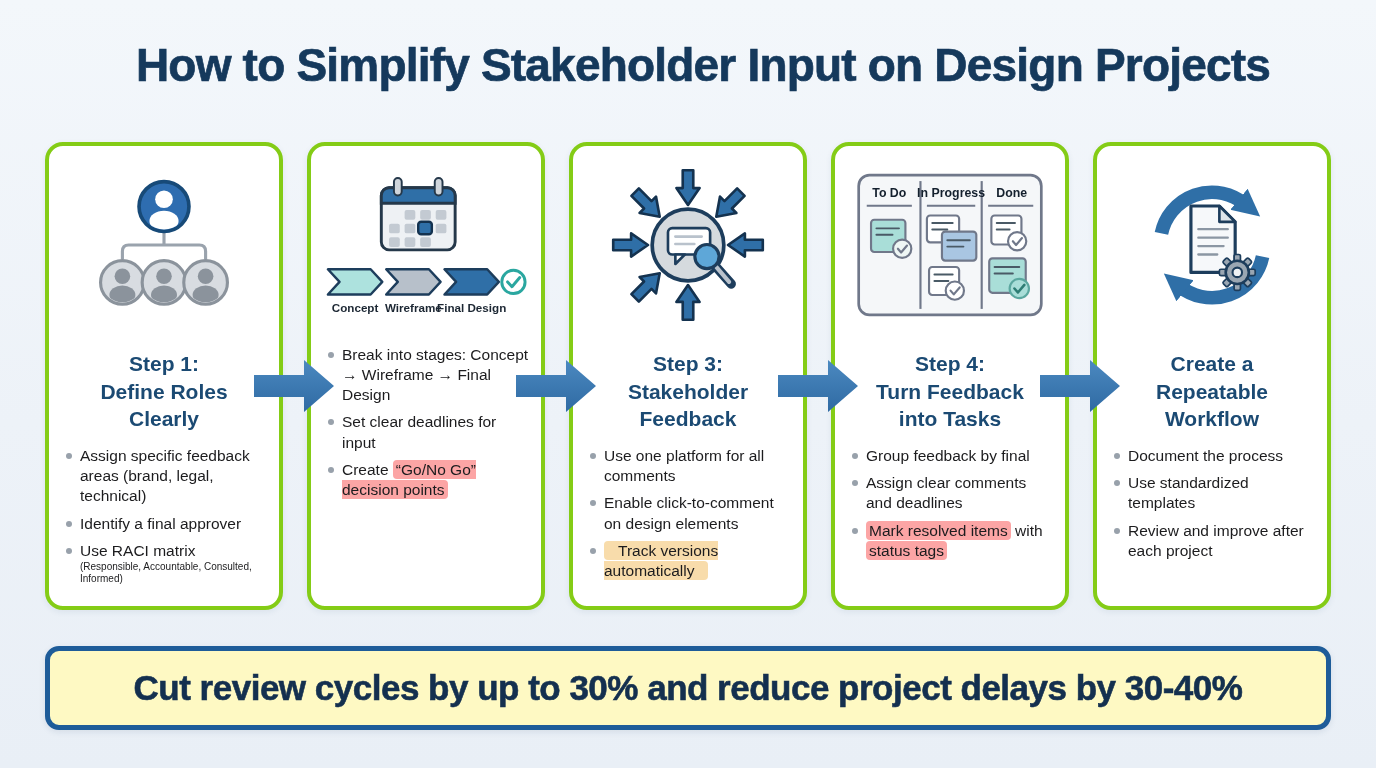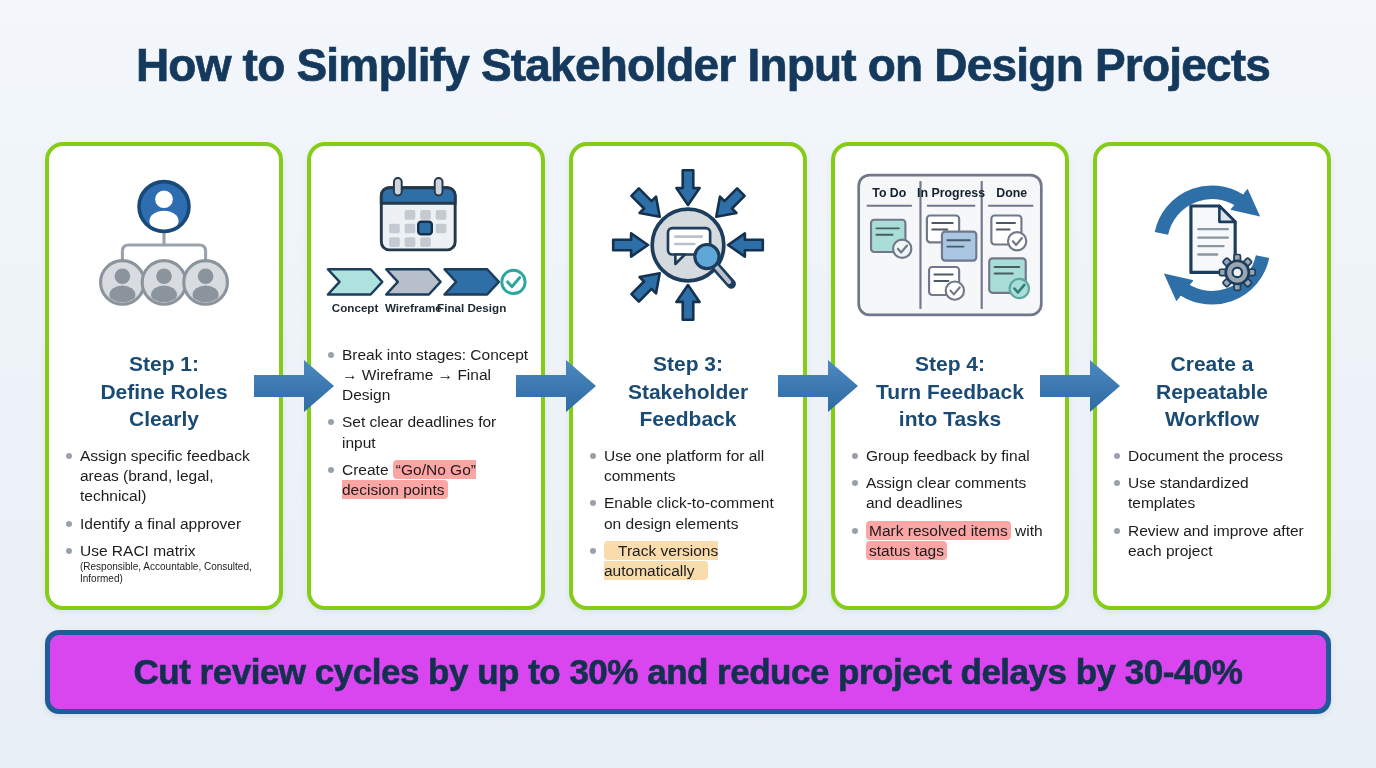--- a/index.html
+++ b/index.html
@@ -34,22 +34,22 @@
   .bullets { list-style:none; width:100%; padding:0 12px 0 17px; margin-top:13px; }
   .bullets li { display:flex; margin-bottom:7px; }
   .dot { flex:none; width:6px; height:6px; border-radius:50%; background:#98a1ab; margin:7px 8px 0 0; }
   .btext { font-size:15.5px; line-height:1.3; color:#1c1c1e; }
   .sub { display:block; font-size:10px; line-height:1.25; }
   .hl-mint  { background:#fca5a5; border-radius:4px; padding:1px 3px; }
   .hl-peach { background:#f8dcab; border-radius:4px; padding:1px 14px; }
   .flow-arrow { position:absolute; top:358px; width:82px; height:56px; z-index:5; }
   .fa1 { left:254px; } .fa2 { left:516px; } .fa3 { left:778px; } .fa4 { left:1040px; }
   .banner {
-    position:absolute; left:45px; top:630px; width:1286px; height:84px;
-    background:#d946ef; border:5px solid #1e5c99; border-radius:14px;
+    position:absolute; left:45px; top:646px; width:1286px; height:84px;
+    background:#fef9c3; border:5px solid #1e5c99; border-radius:14px;
     display:flex; align-items:center; justify-content:center;
     box-shadow:0 2px 6px rgba(30,60,100,0.10);
   }
   .banner-text {
     font-size:35px; font-weight:bold; color:#14304f;
     letter-spacing:-0.5px; -webkit-text-stroke:0.6px #14304f;
   }
   svg text { font-family:"Liberation Sans", sans-serif; }
 </style>
 </head>

